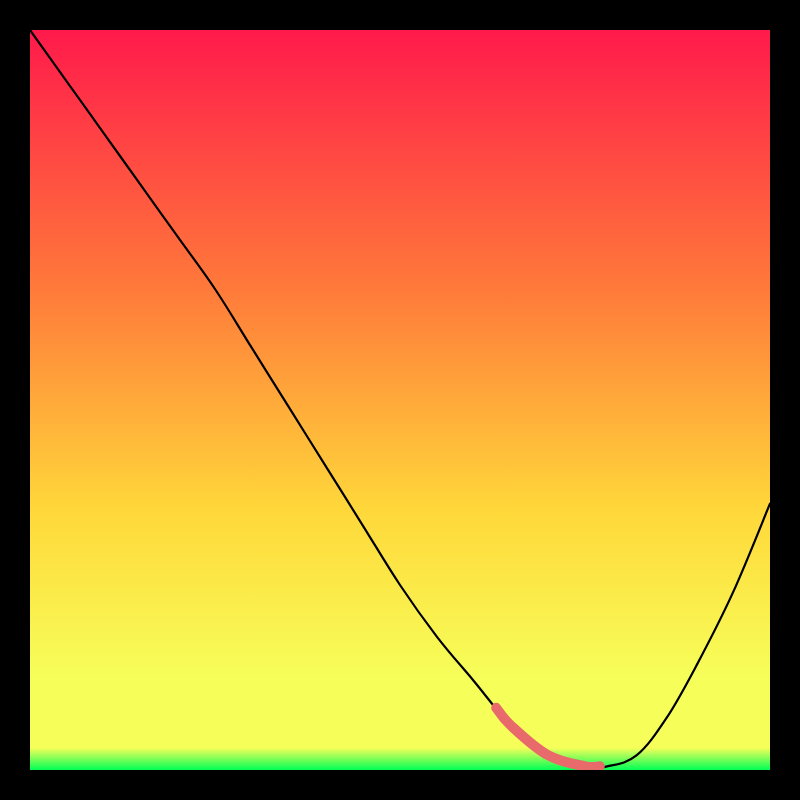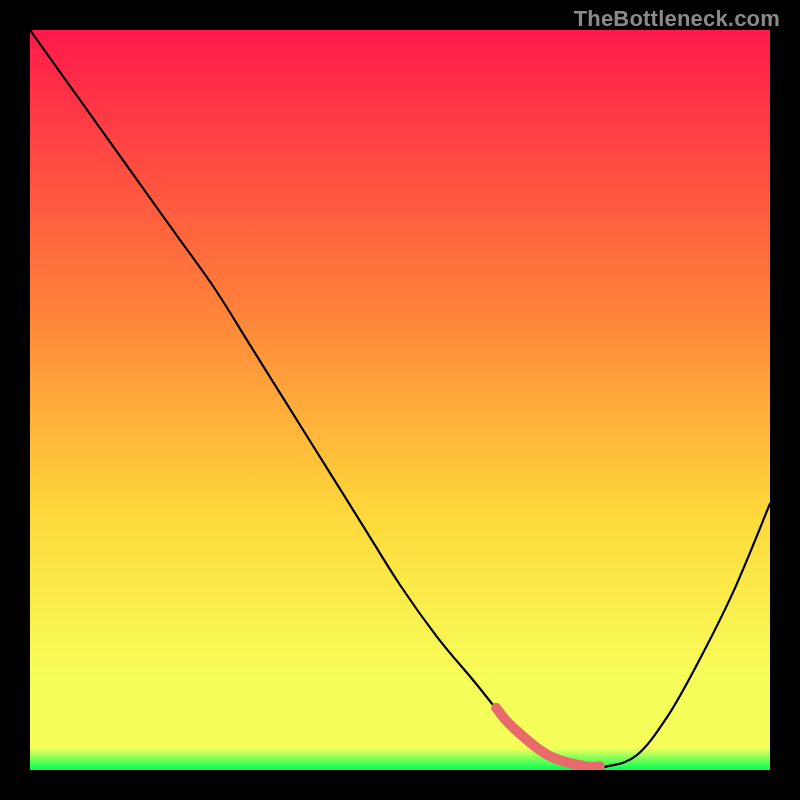--- a/index.html
+++ b/index.html
@@ -36,21 +36,20 @@
     color: #8a8a8a;
     letter-spacing: 0.2px;
   }
   svg { display: block; }
 </style>
 </head>
 <body>
 
 <div class="frame">
 
-  <div class="attribution">TheBottleneck.com</div>
 
   <div class="plot">
     <svg id="chart-svg" viewBox="0 0 740 740" width="740" height="740" preserveAspectRatio="none">
       <defs>
         <linearGradient id="bg-grad" x1="0" y1="0" x2="0" y2="1">
           <stop id="g0" offset="0%" stop-color="#ff1a4b"></stop>
           <stop id="g1" offset="35%" stop-color="#ff7a3a"></stop>
           <stop id="g2" offset="65%" stop-color="#ffd83a"></stop>
           <stop id="g3" offset="88%" stop-color="#f6ff5a"></stop>
           <stop id="g4" offset="97%" stop-color="#f6ff5a"></stop>

